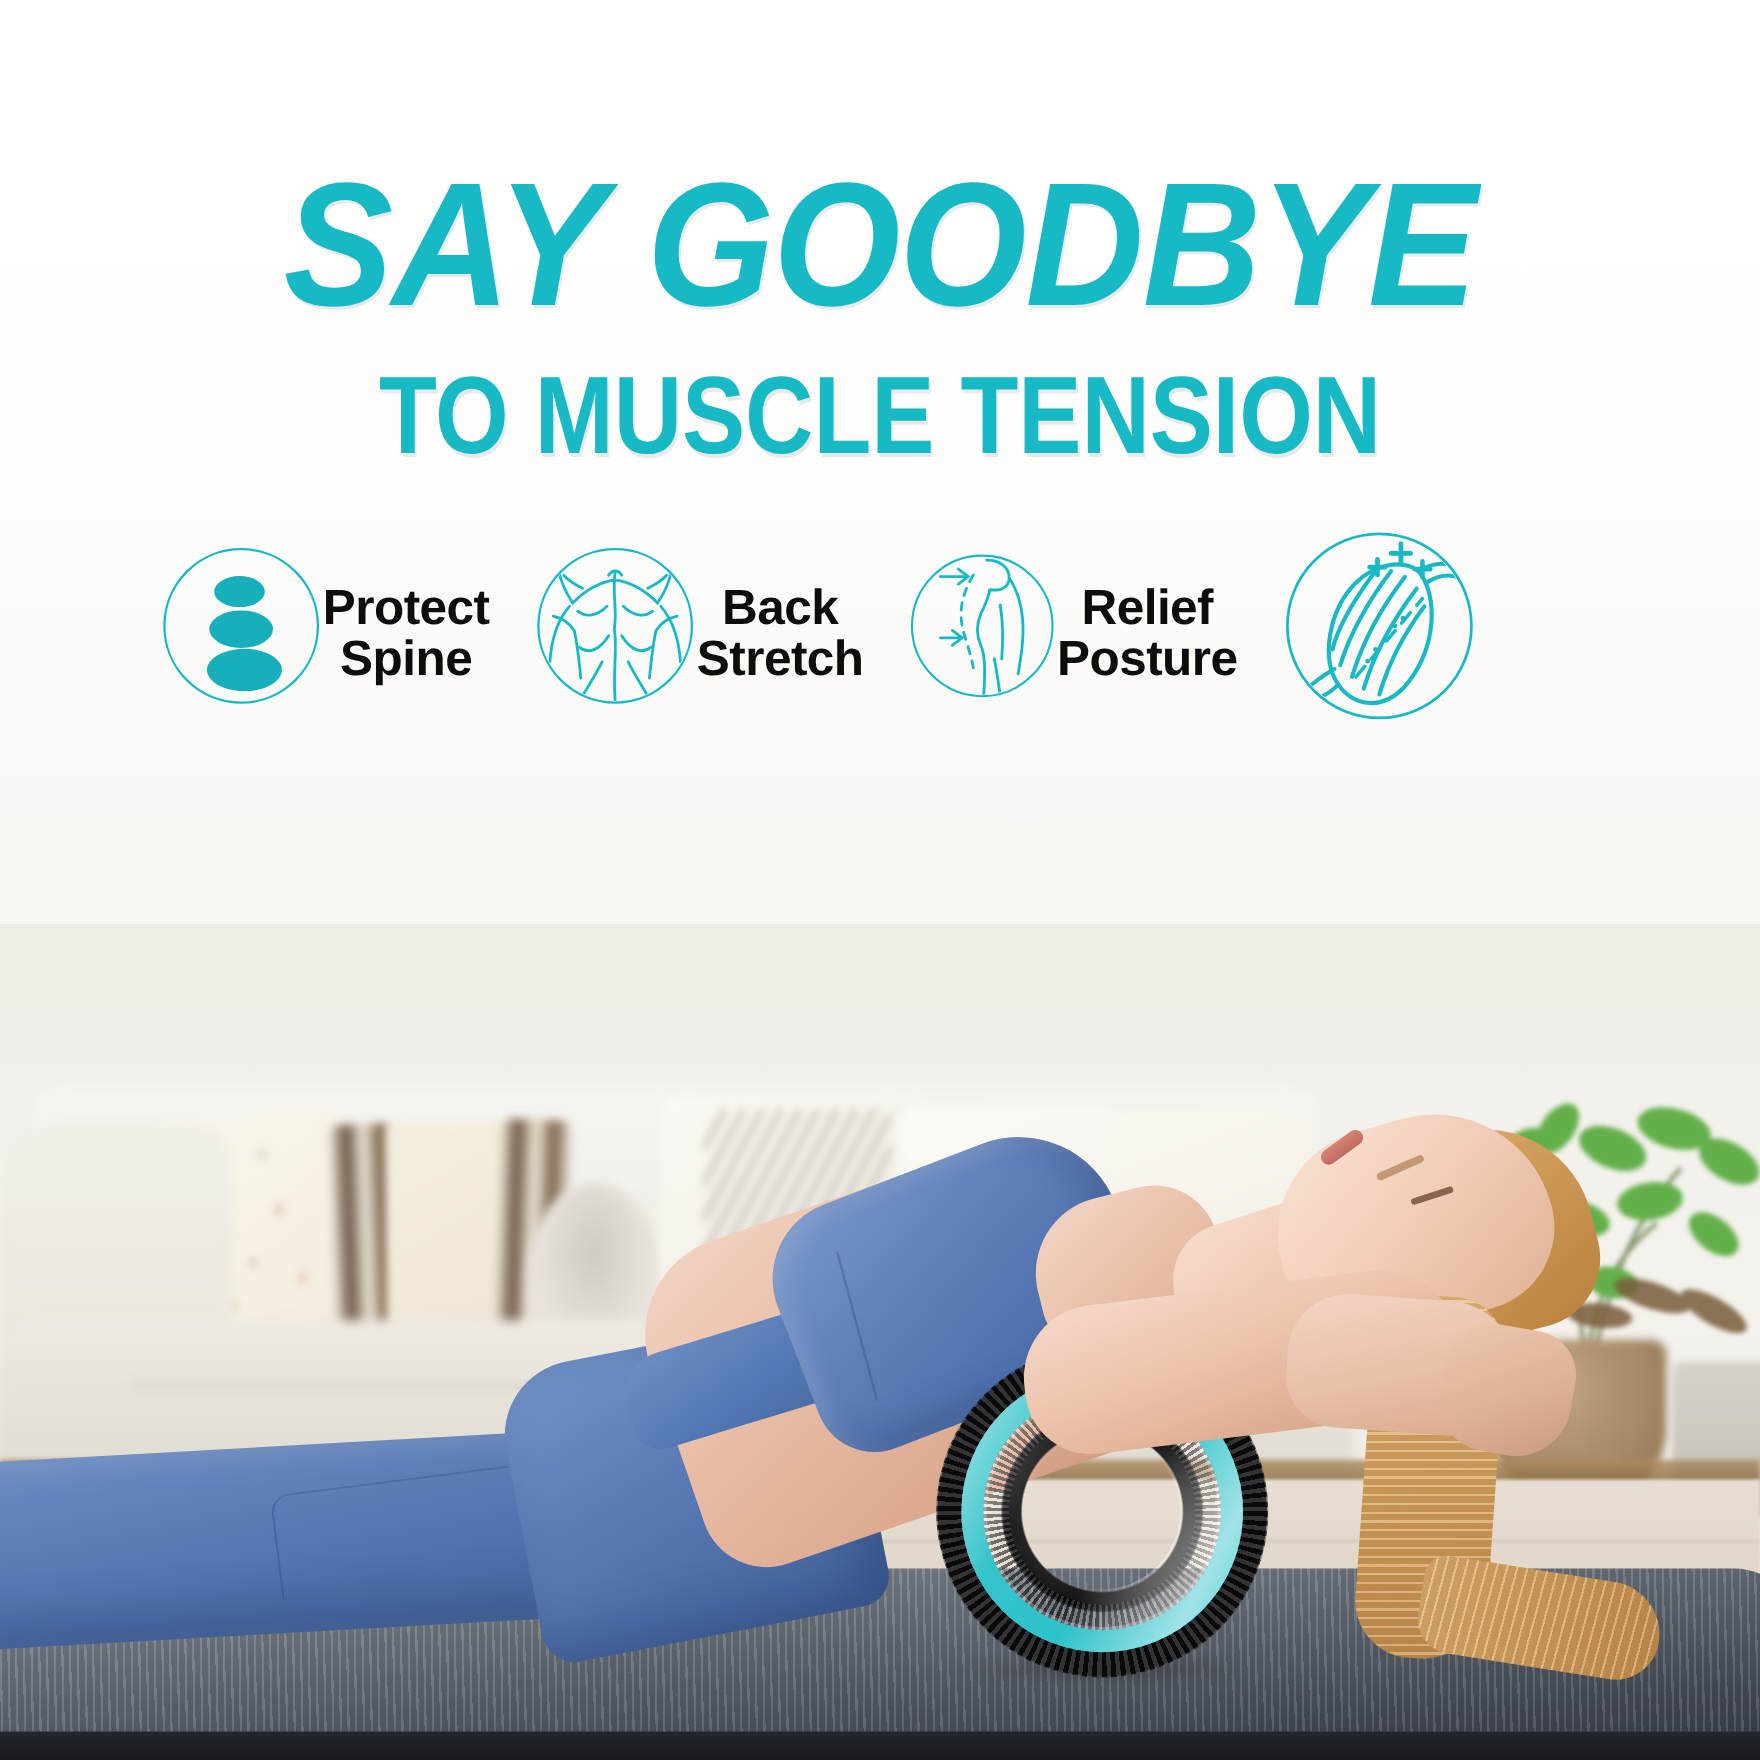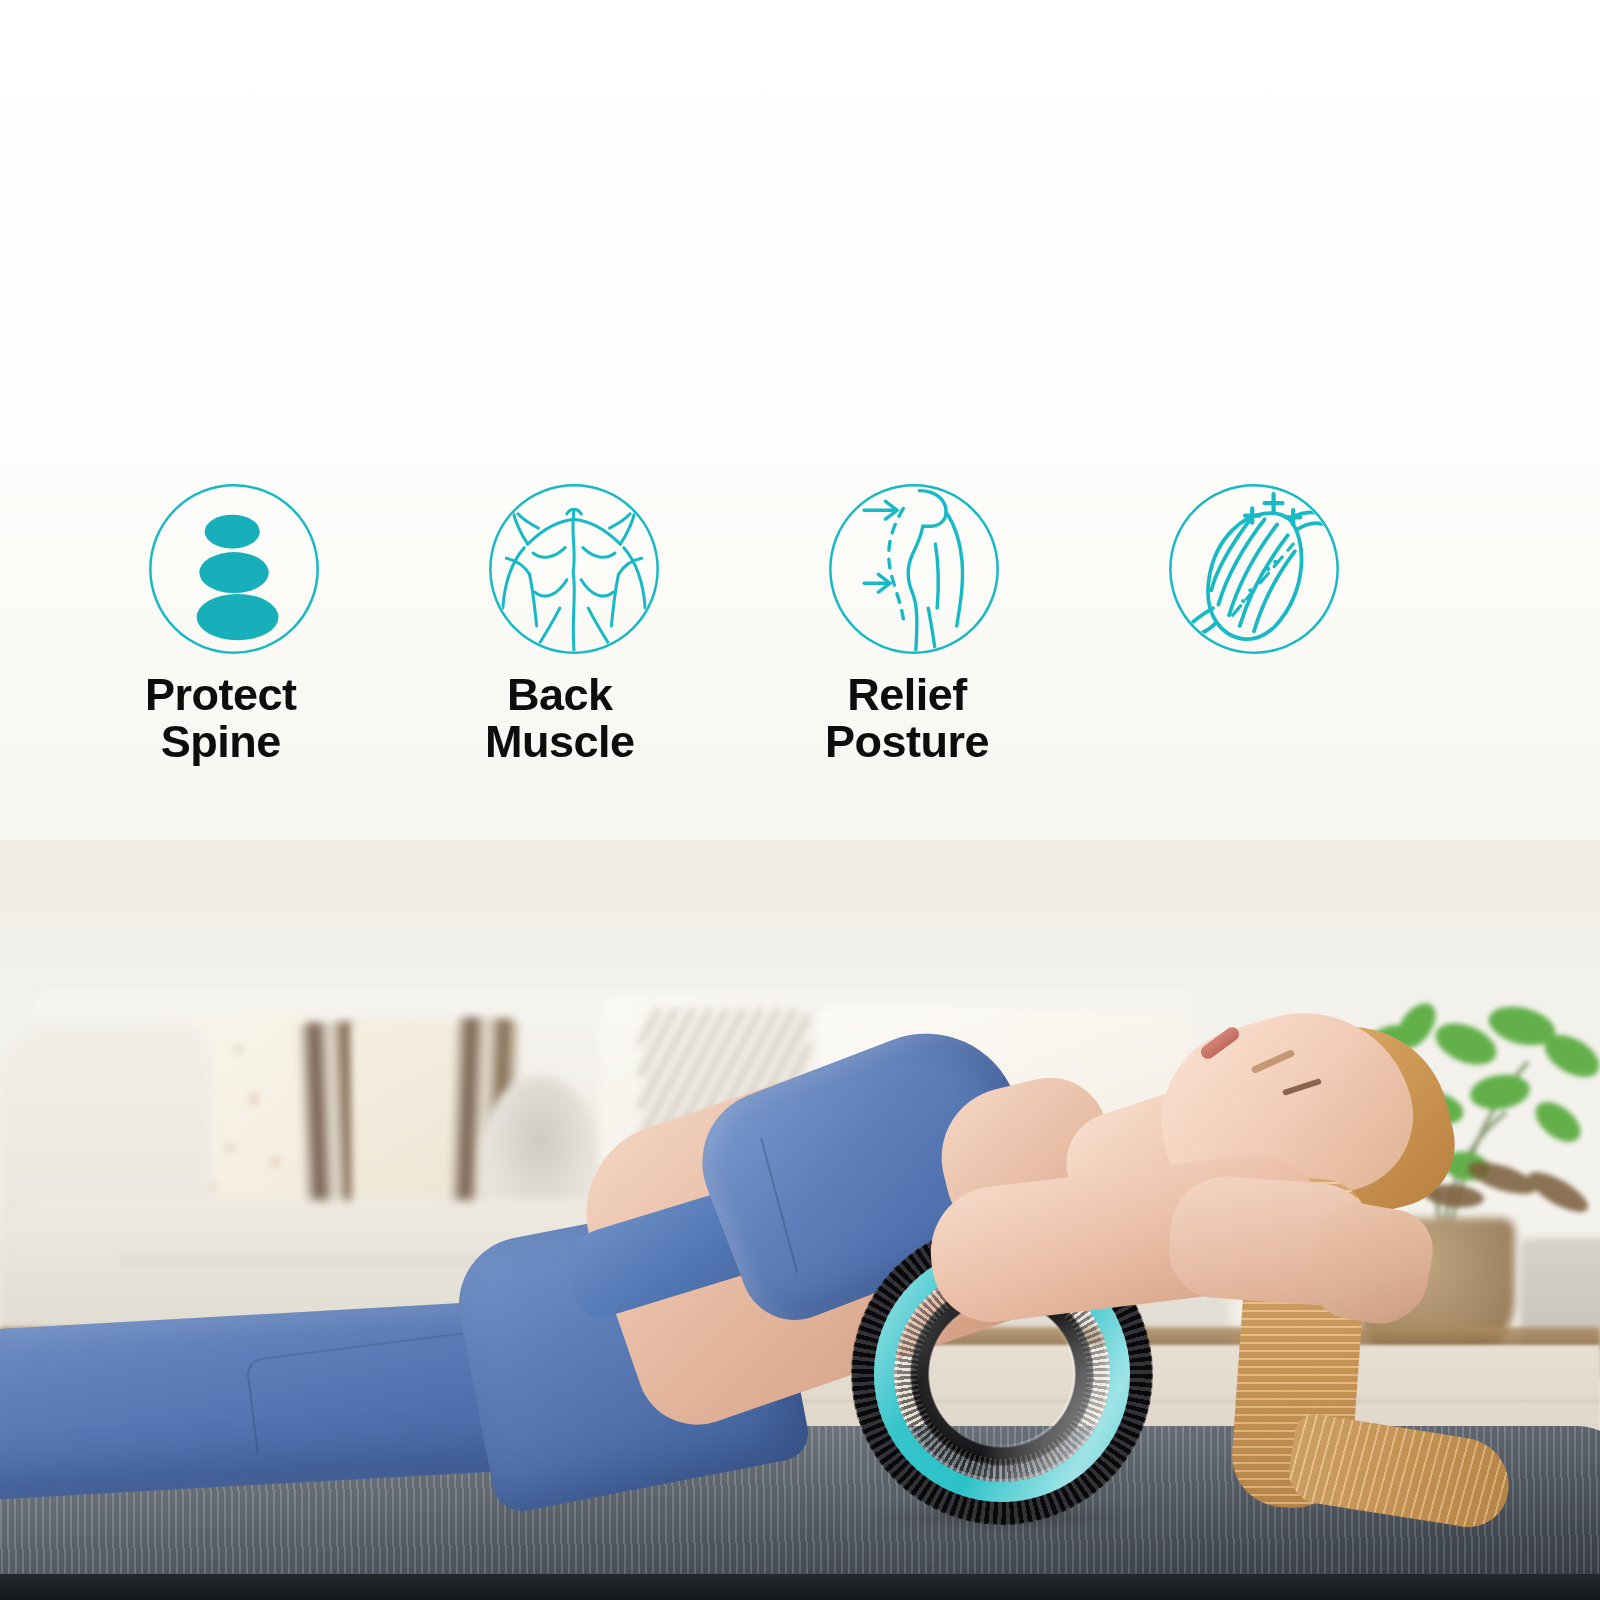--- a/index.html
+++ b/index.html
@@ -49,21 +49,21 @@
   }
 
   
   .features {
     position:absolute; top:480px; left:145px;
     width:1320px; height:340px;
     display:flex; justify-content:space-between; align-items:flex-start;
   }
   .feature {
     width:300px;
-    display:flex; flex-direction:column; align-items:flex-start;
+    display:flex; flex-direction:row; align-items:center;
   }
   .feature-icon {
     width:178px; height:178px;
     display:block;
   }
   .feature-label {
     margin-top:14px;
     font-size:45px;
     line-height:1.04;
     font-weight:bold;
@@ -397,20 +397,24 @@
     position:absolute; left:0; top:0; width:1600px; height:70px;
     background:linear-gradient(180deg,#efece5 0%,rgba(239,236,229,0) 100%);
     pointer-events:none;
   }
 </style>
 </head>
 <body>
 
 <div id="banner">
 
+  <div class="headline-block">
+    <div class="headline-main">SAY GOODBYE</div>
+    <div class="headline-sub">TO MUSCLE TENSION</div>
+  </div>
 
   <div class="features">
 
     <div class="feature">
       <svg class="feature-icon" viewBox="0 0 100 100">
         <circle cx="50" cy="50" r="47" fill="none" stroke="#17b9c5" stroke-width="1.4"></circle>
         <ellipse cx="49" cy="29" rx="15.5" ry="9.5" fill="#17b0ba"></ellipse>
         <ellipse cx="50" cy="52" rx="19.5" ry="11.5" fill="#17b0ba"></ellipse>
         <ellipse cx="52" cy="77" rx="23" ry="13" fill="#17b0ba"></ellipse>
       </svg>
@@ -450,21 +454,21 @@
           <path d="M46 56 C41 64 34 68 28 63"></path>
           <path d="M54 56 C59 64 66 68 72 63"></path>
           <path d="M25 53 C27 62 28 72 29 82"></path>
           <path d="M75 53 C73 62 72 72 71 82"></path>
 
           <path d="M42 72 C38 80 33 88 28 96"></path>
           <path d="M58 72 C62 80 67 88 72 96"></path>
         </g>
       </svg>
       <div class="feature-label">Back
-Muscle</div>
+Stretch</div>
     </div>
 
     <div class="feature">
       <svg class="feature-icon" viewBox="0 0 100 100">
         <defs>
           <clipPath id="clipPose">
               <circle cx="50" cy="50" r="46"></circle>
             </clipPath>
         </defs>
         <circle cx="50" cy="50" r="47" fill="none" stroke="#17b9c5" stroke-width="1.4"></circle>

